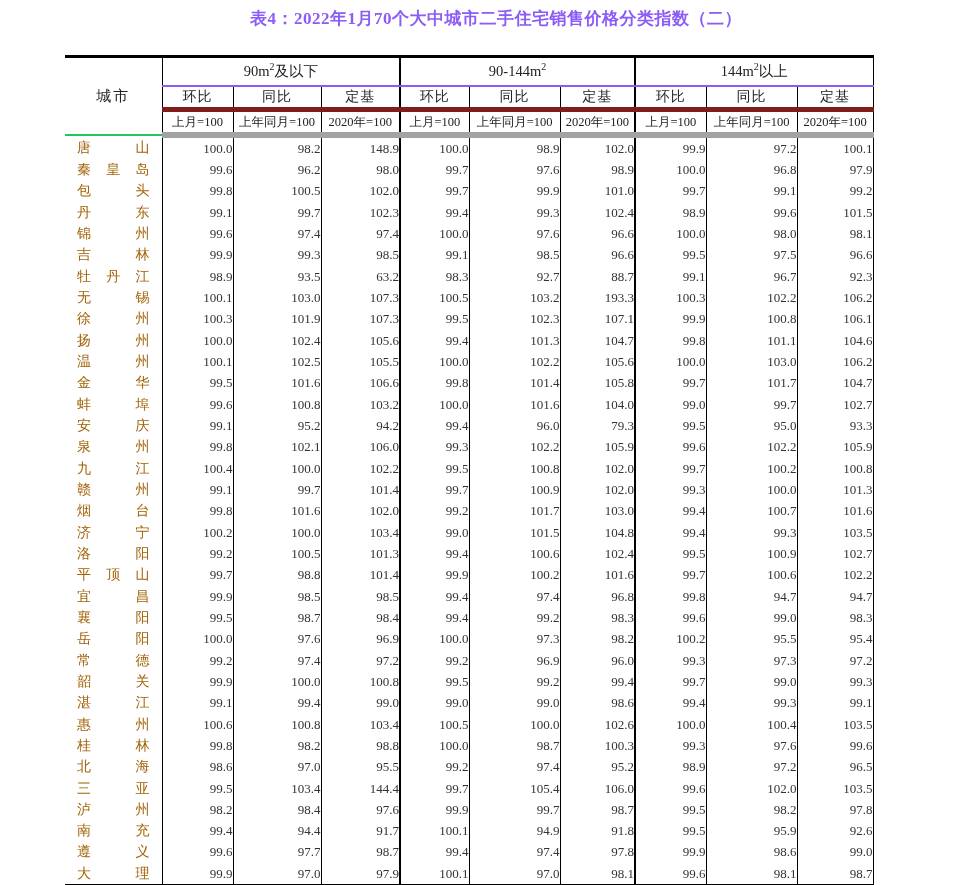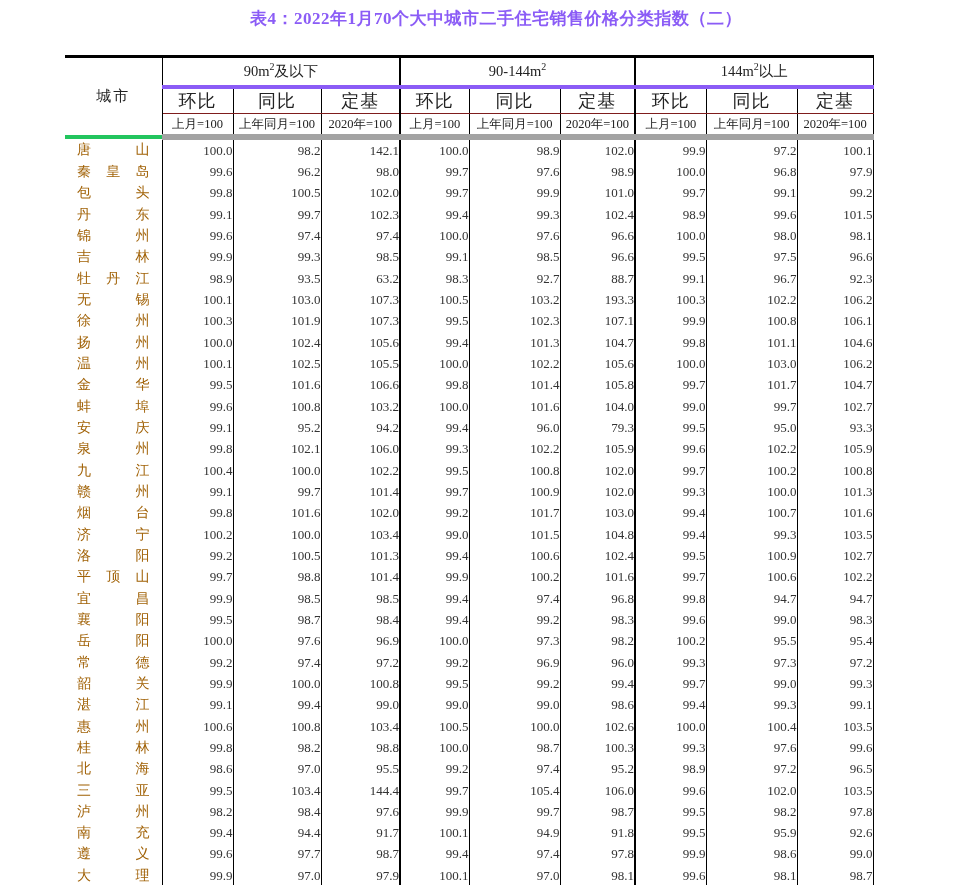--- a/index.html
+++ b/index.html
@@ -21,29 +21,29 @@
     border-top:3px solid #000;border-bottom:3px solid #000;
   }
   table.idx th, table.idx td{
     margin:0;padding:0;font-weight:normal;vertical-align:middle;
     border-right:1px solid #000;
   }
   
   table.idx .gb{border-right:2px solid #000;}
   thead th{text-align:center;color:#222;}
   th.city-h{
-    font-size:15px;border-bottom:4px solid #22c55e;
+    font-size:15px;border-bottom:2px solid #22c55e;
     letter-spacing:2px;
   }
   tr.grp-row th.grp{
-    height:27px;font-size:14.5px;border-bottom:4px solid #8b5cf6;
+    height:27px;font-size:14.5px;border-bottom:2px solid #8b5cf6;
   }
   tr.grp-row sup{font-size:10px;line-height:0;}
   tr.sub-row th{
-    height:20px;font-size:18px;border-bottom:1px solid #7f1d1d;
+    height:20px;font-size:14px;border-bottom:5px solid #7f1d1d;
     letter-spacing:1px;
   }
   tr.base-row th{
     height:20px;font-size:12.5px;border-bottom:6px solid #a3a3a3;
   }
   tbody td{
     height:21.34px;font-size:13px;text-align:right;
     padding-right:6px;color:#333;
   }
   tbody td.city{
@@ -100,21 +100,21 @@
         <th>上月=100</th>
         <th>上年同月=100</th>
         <th>2020年=100</th>
       </tr>
     </thead>
     <tbody>
         <tr>
           <td class="city">唐山</td>
           <td>100.0</td>
           <td>98.2</td>
-          <td class="gb">142.1</td>
+          <td class="gb">148.9</td>
           <td>100.0</td>
           <td>98.9</td>
           <td class="gb">102.0</td>
           <td>99.9</td>
           <td>97.2</td>
           <td>100.1</td>
         </tr>
         <tr>
           <td class="city">秦皇岛</td>
           <td>99.6</td>

